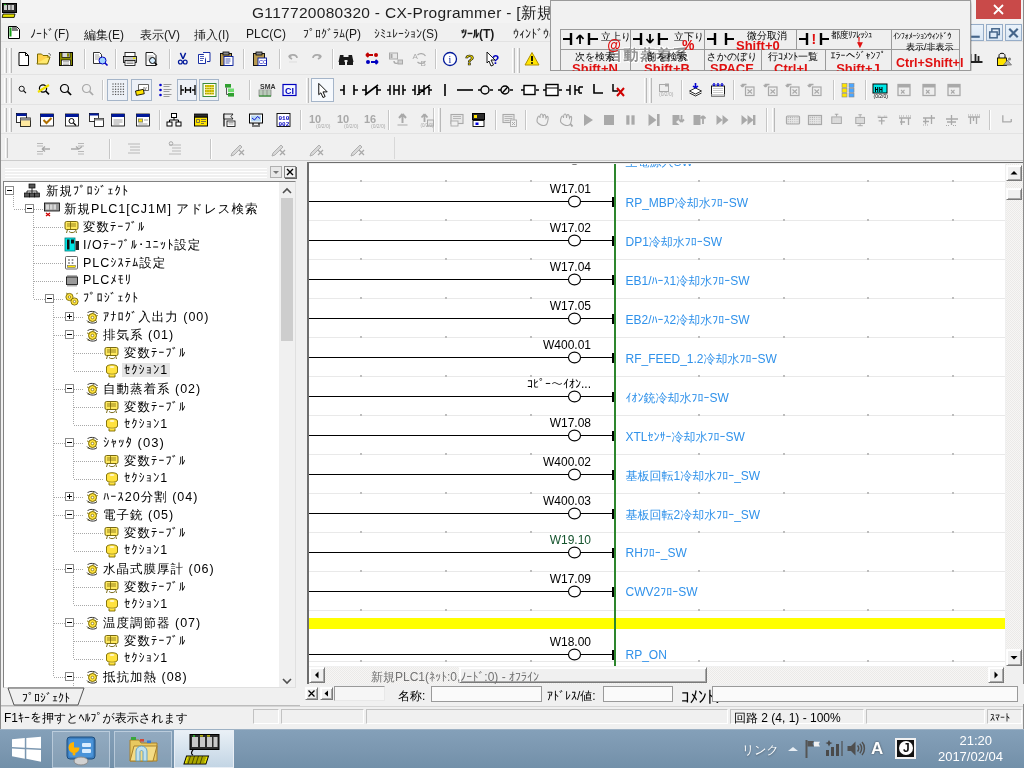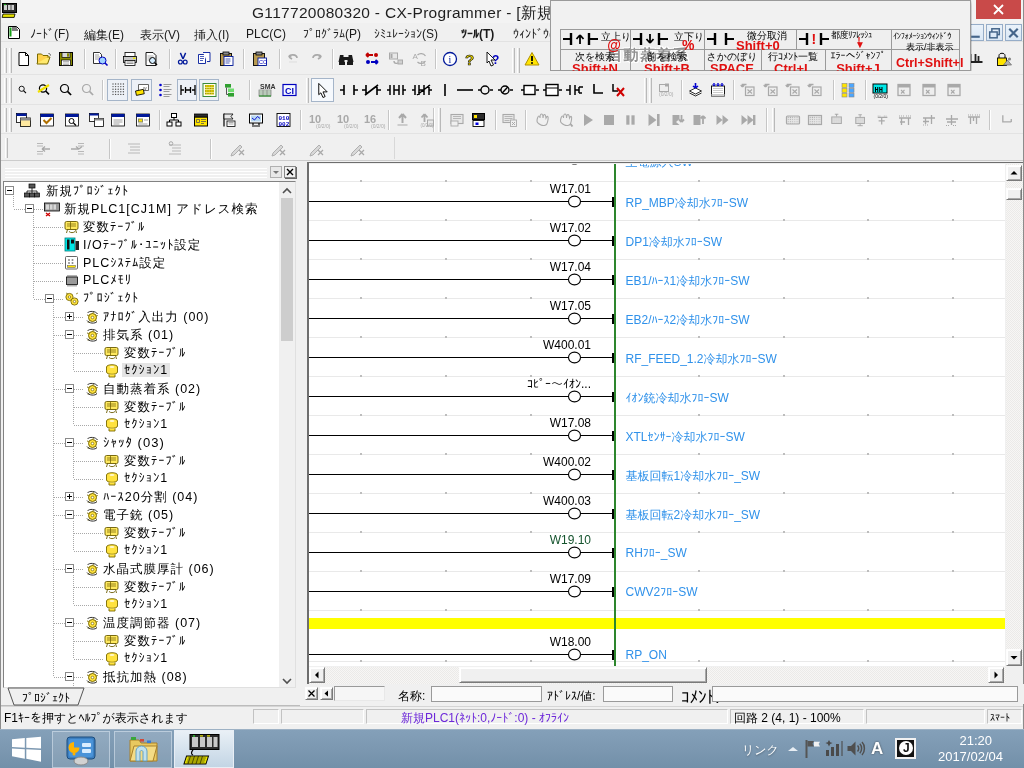--- a/index.html
+++ b/index.html
@@ -1132,21 +1132,21 @@
 <div class="txt" style="left:681px;top:688px;font-size:17px;color:#000000;">ｺﾒﾝﾄ:</div>
 <div class="ab" style="left:712px;top:686px;width:306px;height:16px;background:#fafafa;border:1px solid #9a9a9a;"></div>
 <div class="ab" style="left:1px;top:706px;width:1022px;height:20px;background:#f0f0f0;border-top:1px solid #d5d5d5;"></div>
 <div class="txt" style="left:4px;top:710px;font-size:12px;color:#000;">F1ｷｰを押すとﾍﾙﾌﾟが表示されます</div>
 <div class="ab" style="left:253px;top:709px;width:26px;height:15px;border:1px solid #c2c2c2;border-bottom-color:#fff;border-right-color:#fff;"></div>
 <div class="ab" style="left:281px;top:709px;width:83px;height:15px;border:1px solid #c2c2c2;border-bottom-color:#fff;border-right-color:#fff;"></div>
 <div class="ab" style="left:366px;top:709px;width:362px;height:15px;border:1px solid #c2c2c2;border-bottom-color:#fff;border-right-color:#fff;"></div>
 <div class="ab" style="left:730px;top:709px;width:134px;height:15px;border:1px solid #c2c2c2;border-bottom-color:#fff;border-right-color:#fff;"></div>
 <div class="ab" style="left:866px;top:709px;width:119px;height:15px;border:1px solid #c2c2c2;border-bottom-color:#fff;border-right-color:#fff;"></div>
 <div class="ab" style="left:987px;top:709px;width:35px;height:15px;border:1px solid #c2c2c2;border-bottom-color:#fff;border-right-color:#fff;"></div>
-<div class="txt" style="left:371px;top:710px;font-size:12px;color:#6d28d9;margin-left:30px;">新規PLC1(ﾈｯﾄ:0,ﾉｰﾄﾞ:0) - ｵﾌﾗｲﾝ</div>
+<div class="txt" style="left:371px;top:669px;font-size:12px;color:#737373;">新規PLC1(ﾈｯﾄ:0,ﾉｰﾄﾞ:0) - ｵﾌﾗｲﾝ</div>
 <div class="txt" style="left:734px;top:710px;font-size:12px;color:#000;">回路 2 (4, 1)  - 100%</div>
 <div class="txt" style="left:990px;top:712px;font-size:10px;color:#000;">ｽﾏｰﾄ</div>
 <div class="ab" style="left:0;top:729px;width:1024px;height:39px;background:linear-gradient(#84a0b9,#7b97b0 55%,#7290a9);border-top:1px solid #9db1c4;"></div>
 <svg class="ab" style="left:12px;top:735px" width="30" height="26" viewBox="0 0 30 26">
 <path d="M0 4.2 12.8 2.4V12H0z" fill="#fff" transform="skewY(3)"></path>
 <path d="M14.3 2.2 29 0.2V12H14.3z" fill="#fff" transform="skewY(3)"></path>
 <path d="M0 13.5h12.8v9.6L0 21.3z" fill="#fff" transform="skewY(3)"></path>
 <path d="M14.3 13.5H29v11.8L14.3 23.1z" fill="#fff" transform="skewY(3)"></path>
 </svg>
 <div class="ab" style="left:52px;top:731px;width:58px;height:37px;background:rgba(255,255,255,0.12);border:1px solid rgba(220,232,243,0.55);"></div>

